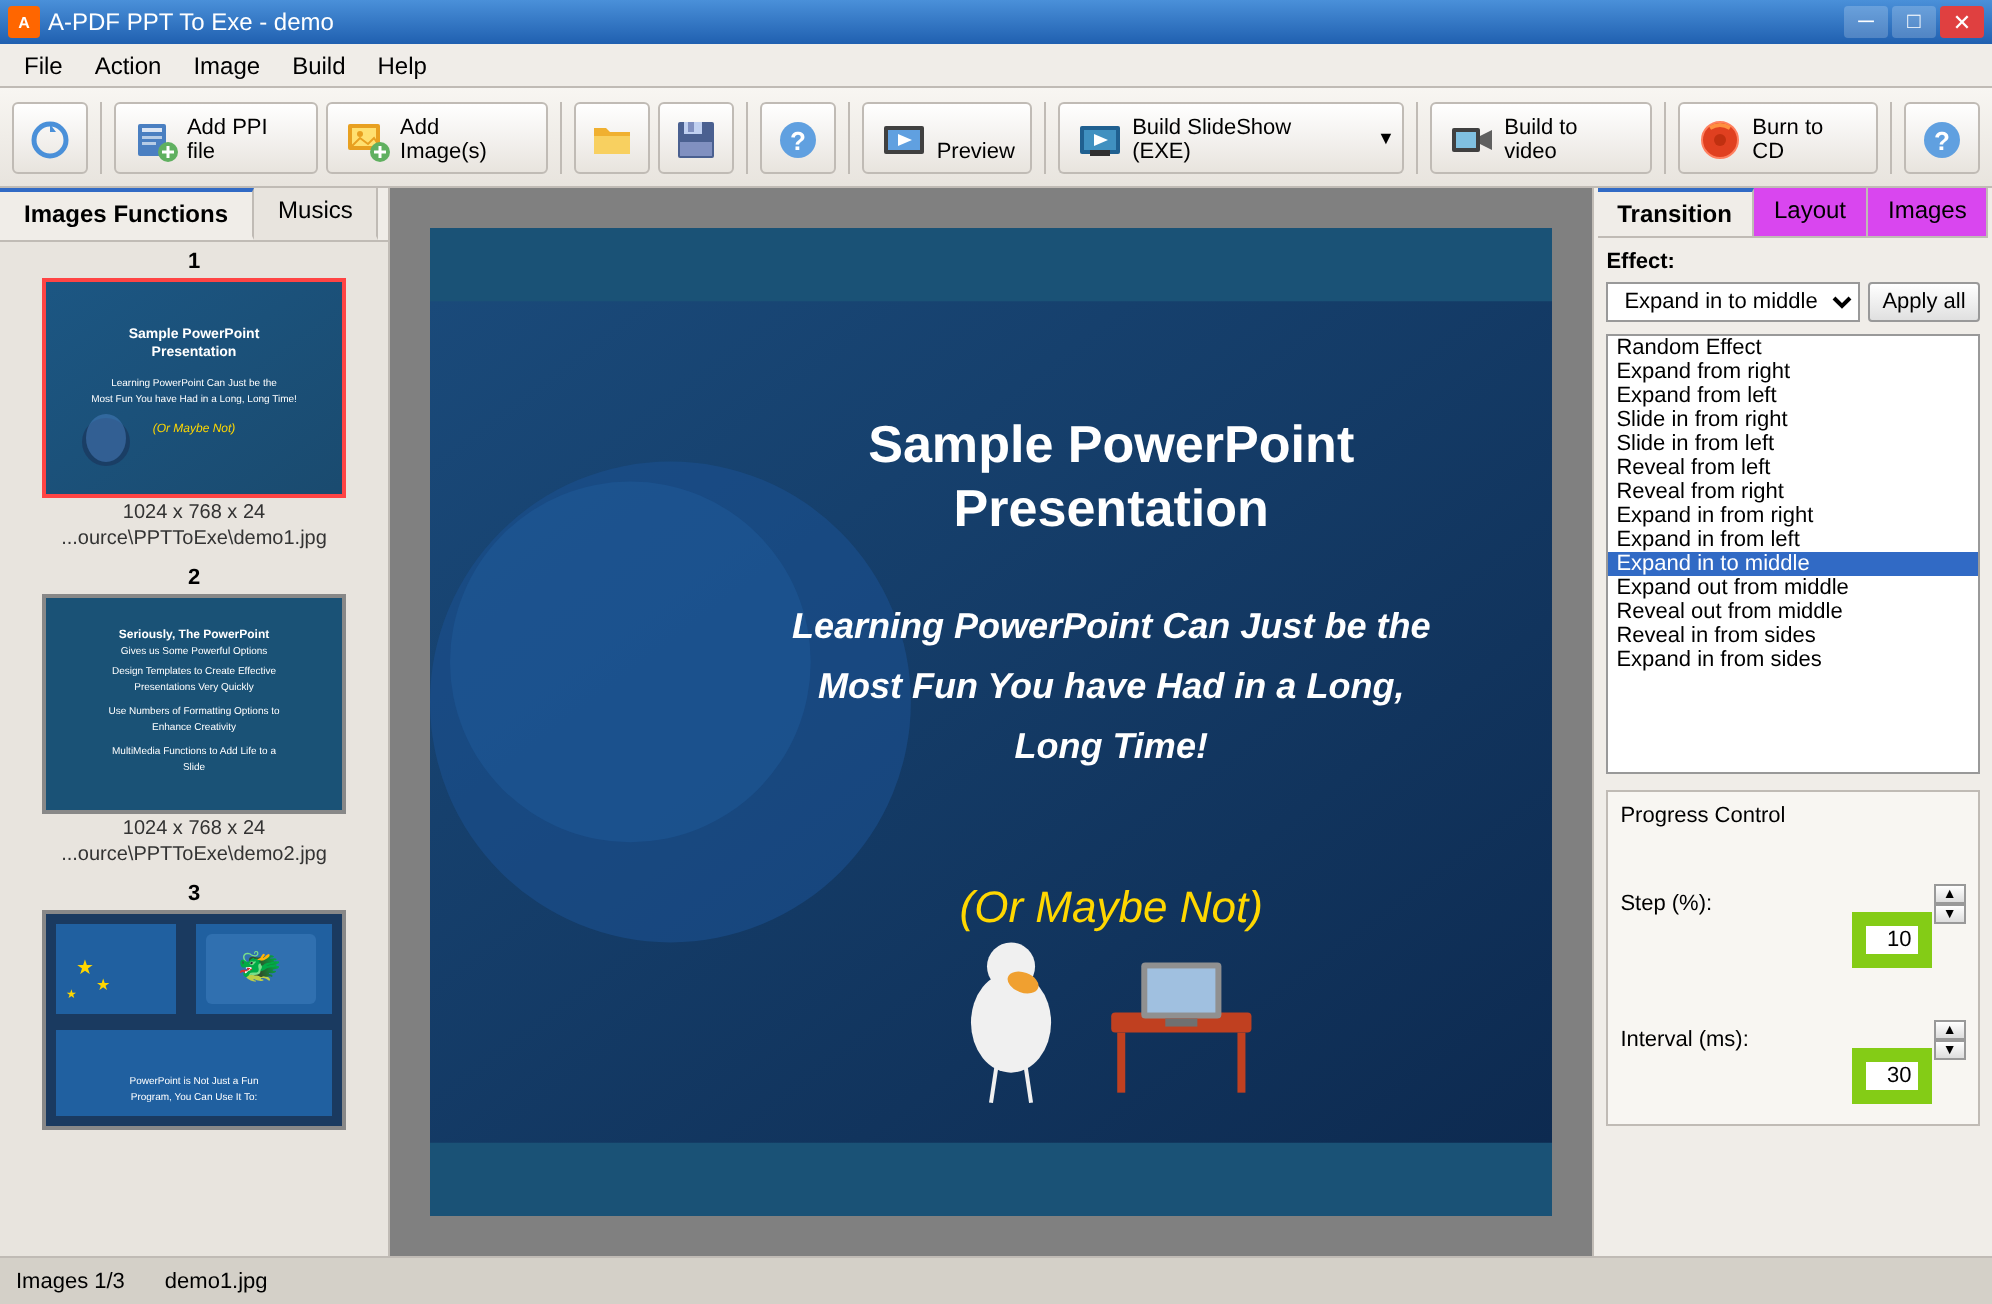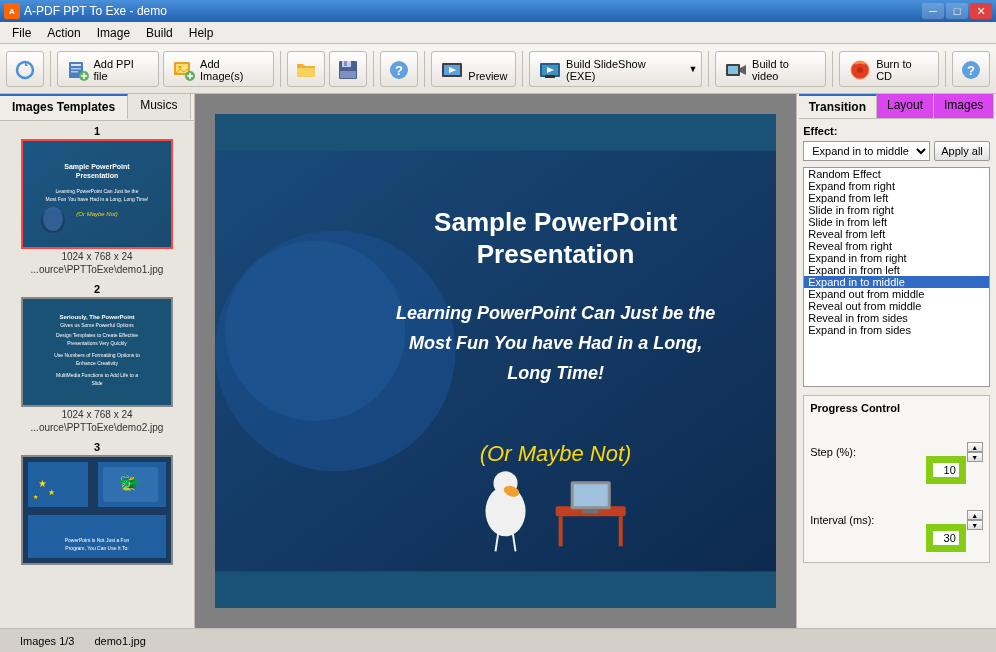--- a/index.html
+++ b/index.html
@@ -54,30 +54,30 @@
     .section-label { font-size: 11px; font-weight: bold; color: #000; margin-bottom: 4px; }
     .effect-row { display: flex; align-items: center; gap: 4px; margin-bottom: 6px; }
     .effect-dropdown { flex: 1; padding: 2px 4px; font-size: 11px; border: 1px solid #999; background: white; }
     .apply-all-btn { padding: 3px 6px; font-size: 11px; background: linear-gradient(to bottom, #fff, #e0e0e0); border: 1px solid #999; border-radius: 2px; cursor: pointer; white-space: nowrap; }
 
     .transitions-list { border: 1px solid #999; background: white; height: 220px; overflow-y: scroll; font-size: 11px; }
     .transition-item { padding: 0 4px; cursor: pointer; }
     .transition-item.selected { background: #316ac5; color: white; }
 
     .progress-control { margin-top: 8px; border: 1px solid #c0bbb5; background: #f8f6f2; padding: 6px; }
-    .progress-title { font-size: 11px; font-weight: bold; margin-bottom: 6px; color: #000; }
+    .progress-title { font-size: 11px; font-weight: normal; margin-bottom: 6px; color: #000; }
     .control-row { display: flex; align-items: center; justify-content: space-between; margin-bottom: 4px; }
     .control-label { font-size: 11px; color: #000; }
     .spinner-container { display: flex; align-items: center; }
     .spinner-input { width: 40px; padding: 1px 3px; font-size: 11px; border: 7px solid #84cc16; text-align: right; margin-top: 36px; }
     .spinner-btns { display: flex; flex-direction: column; margin-left: 1px; }
     .spinner-btn { width: 16px; height: 10px; background: linear-gradient(to bottom, #fff, #ddd); border: 1px solid #999; cursor: pointer; display: flex; align-items: center; justify-content: center; font-size: 7px; }
 
     
-    .status-bar { height: 24px; background: #d4d0c8; border-top: 1px solid #c0bbb5; display: flex; align-items: center; padding: 0 20px; font-size: 11px; gap: 20px; }
+    .status-bar { height: 24px; background: #d4d0c8; border-top: 1px solid #c0bbb5; display: flex; align-items: center; padding: 0 8px; font-size: 11px; gap: 20px; }
     .status-item { color: #000; }
 
     
     ::-webkit-scrollbar { width: 14px; }
     ::-webkit-scrollbar-track { background: #e8e4de; }
     ::-webkit-scrollbar-thumb { background: #c0bbb5; border: 1px solid #888; }
     ::-webkit-scrollbar-button { background: #d4d0c8; height: 14px; display: block; border: 1px solid #888; }
   </style>
 </head>
 <body>
@@ -236,21 +236,21 @@
           <text x="11" y="16" text-anchor="middle" fill="white" font-size="13" font-weight="bold">?</text>
         </svg>
     </div>
   </div>
 </div>
 
 <div class="main-area">
 
   <div class="left-panel">
     <div class="left-tabs">
-      <div class="left-tab active">Images Templates</div>
+      <div class="left-tab active">Images Functions</div>
       <div class="left-tab">Musics</div>
     </div>
     <div class="thumbnails-area">
 
       <div class="thumbnail-item">
         <div class="thumbnail-num">1</div>
         <div class="thumbnail-img selected">
           <svg width="148" height="106" viewBox="0 0 148 106" xmlns="http://www.w3.org/2000/svg">
             <rect width="148" height="106" fill="#1a5276"></rect>
             <rect x="0" y="0" width="148" height="106" fill="url(#grad1)" opacity="0.3"></rect>

